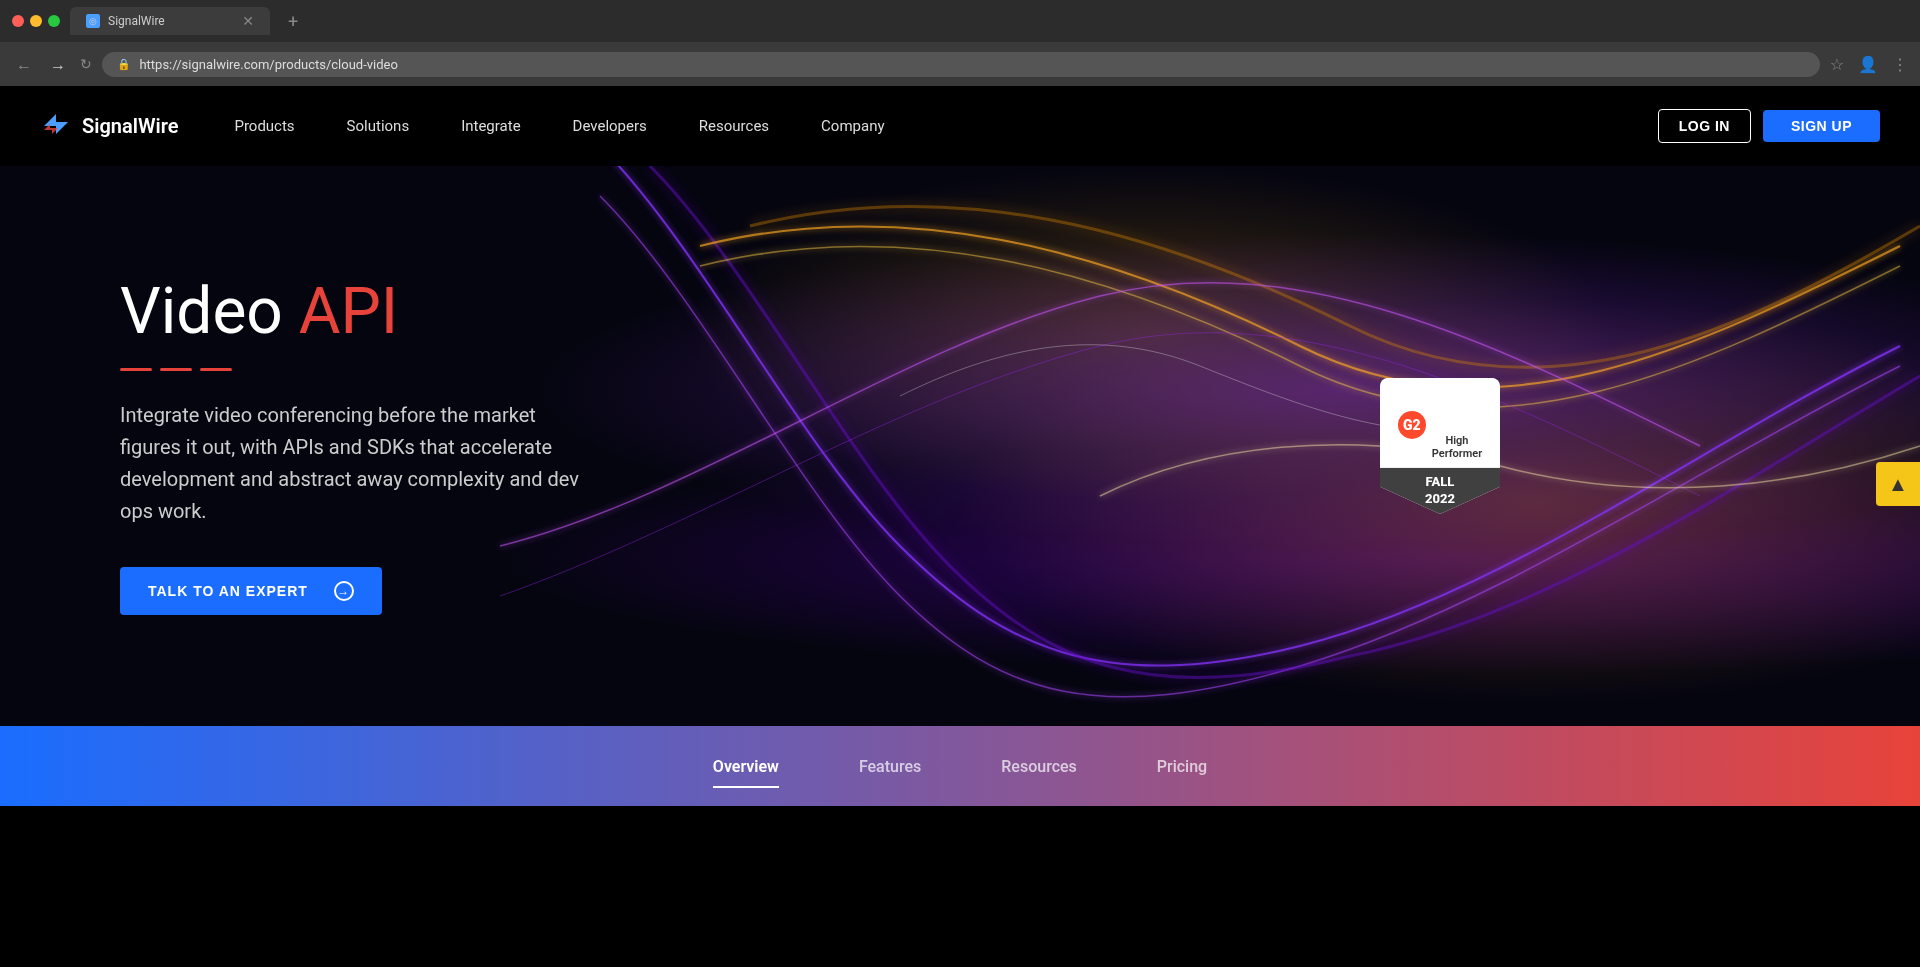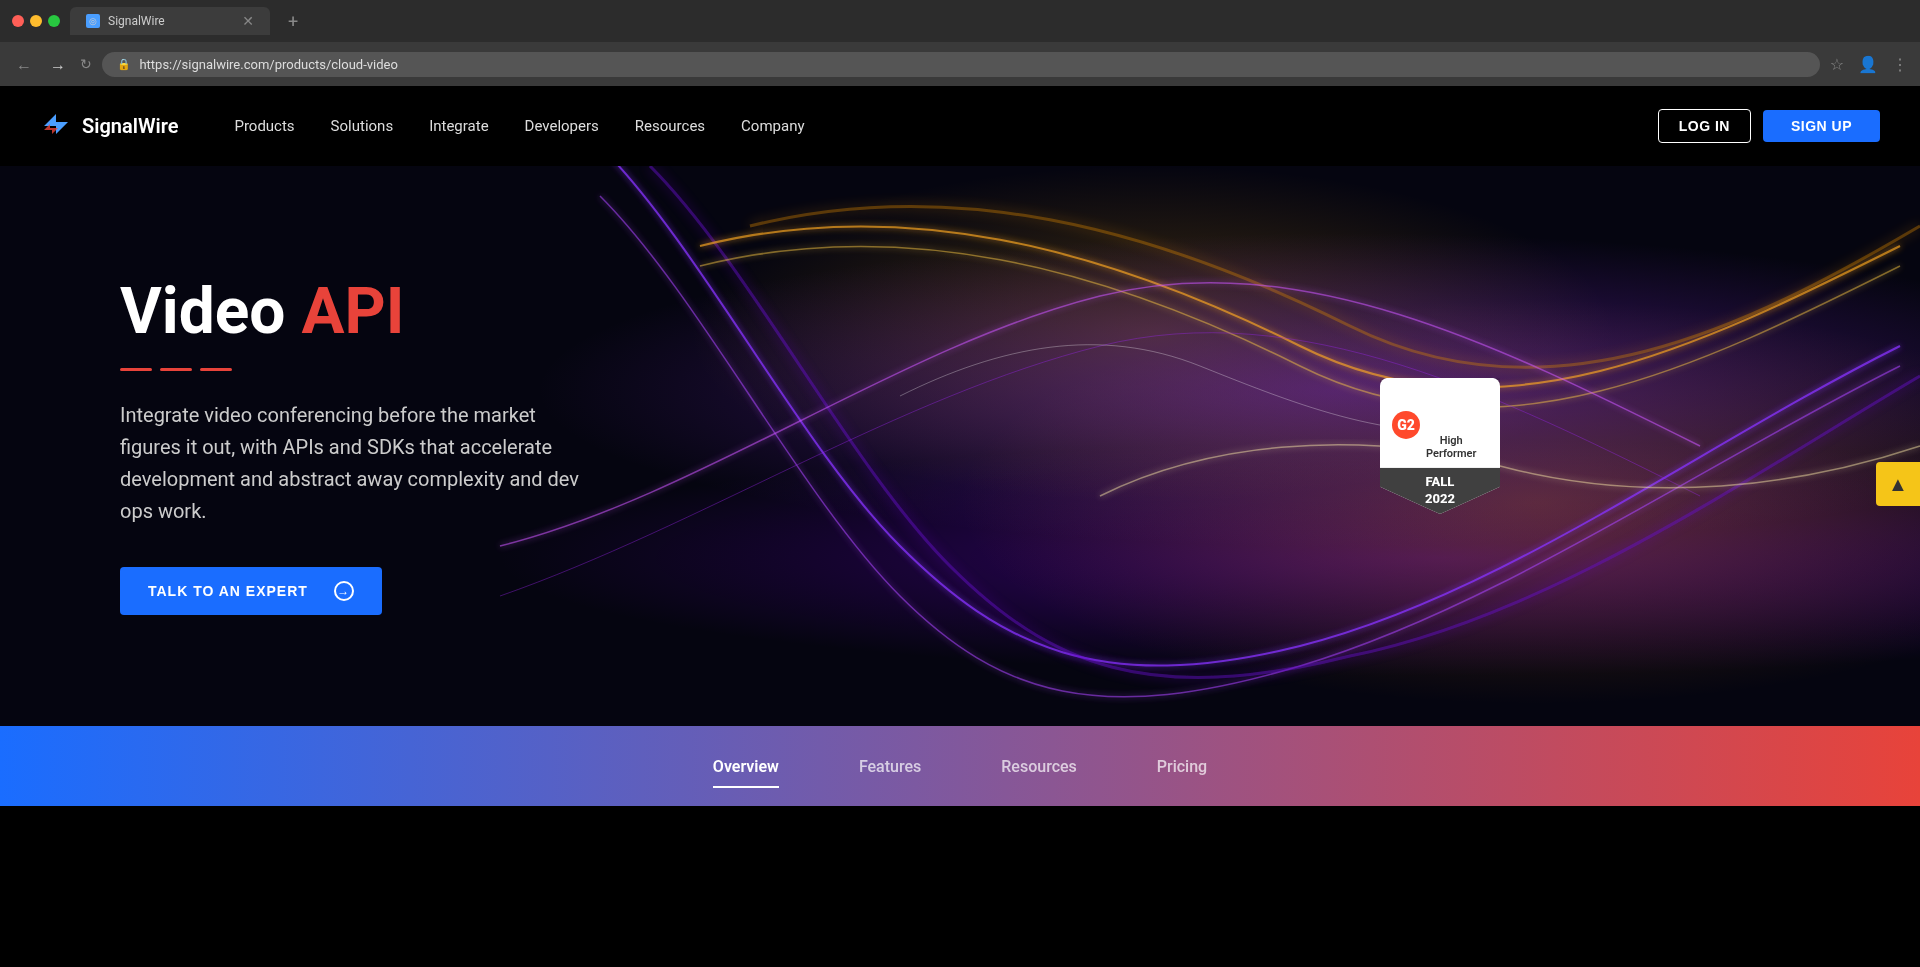--- a/index.html
+++ b/index.html
@@ -135,21 +135,21 @@
       font-weight: 600;
       margin-right: 40px;
     }
     .logo-icon {
       width: 32px;
       height: 32px;
     }
     .nav-links {
       display: flex;
       align-items: flex-start;
-      gap: 4px;
+      gap: 20px;
       flex: 1;
     }
     .nav-link {
       color: #ddd;
       text-decoration: none;
       font-size: 15px;
       padding: 8px 16px;
       cursor: pointer;
       transition: color 0.2s;
     }
@@ -219,21 +219,21 @@
 
     .hero-content {
       position: relative;
       z-index: 2;
       padding: 60px 120px;
       max-width: 700px;
     }
 
     .hero-title {
       font-size: 64px;
-      font-weight: 700;
+      font-weight: 400;
       line-height: 1.1;
       margin-bottom: 20px;
     }
     .hero-title-white { color: #fff; }
     .hero-title-red { color: #e8433a; }
 
     .hero-divider {
       display: flex;
       gap: 8px;
       margin-bottom: 28px;
@@ -293,20 +293,21 @@
       border-radius: 8px;
       padding: 12px;
       text-align: center;
       box-shadow: 0 4px 20px rgba(0,0,0,0.5);
       clip-path: polygon(0 0, 100% 0, 100% 80%, 50% 100%, 0 80%);
       padding-bottom: 28px;
     }
     .g2-logo-row {
       display: flex;
       align-items: center;
+      justify-content: center;
       gap: 6px;
       margin-bottom: 8px;
     }
     .g2-circle {
       width: 28px;
       height: 28px;
       background: #ff492c;
       border-radius: 50%;
       display: flex;
       align-items: center;

